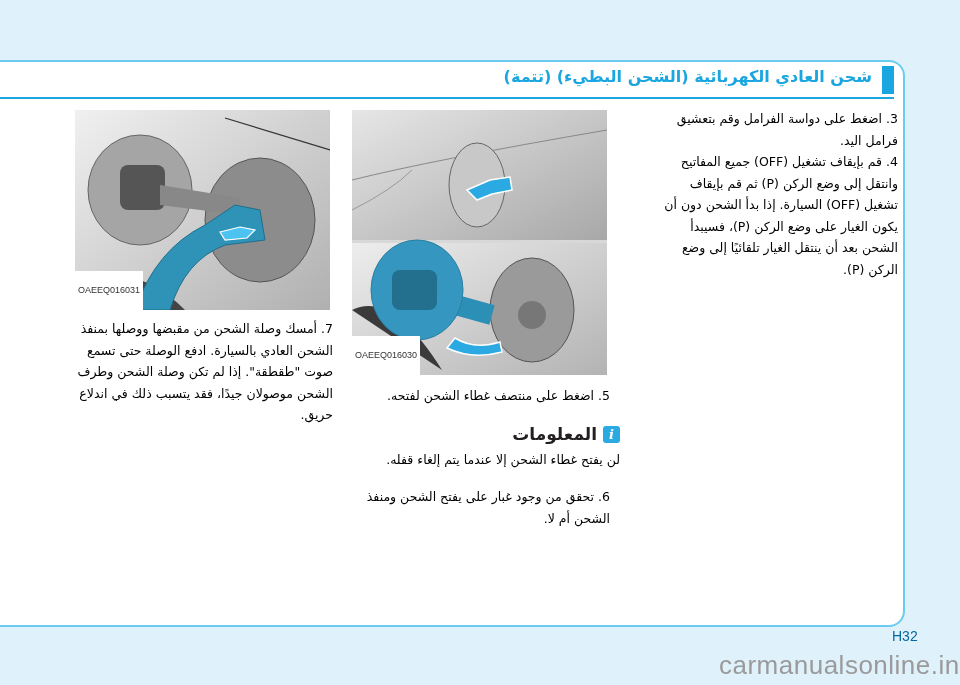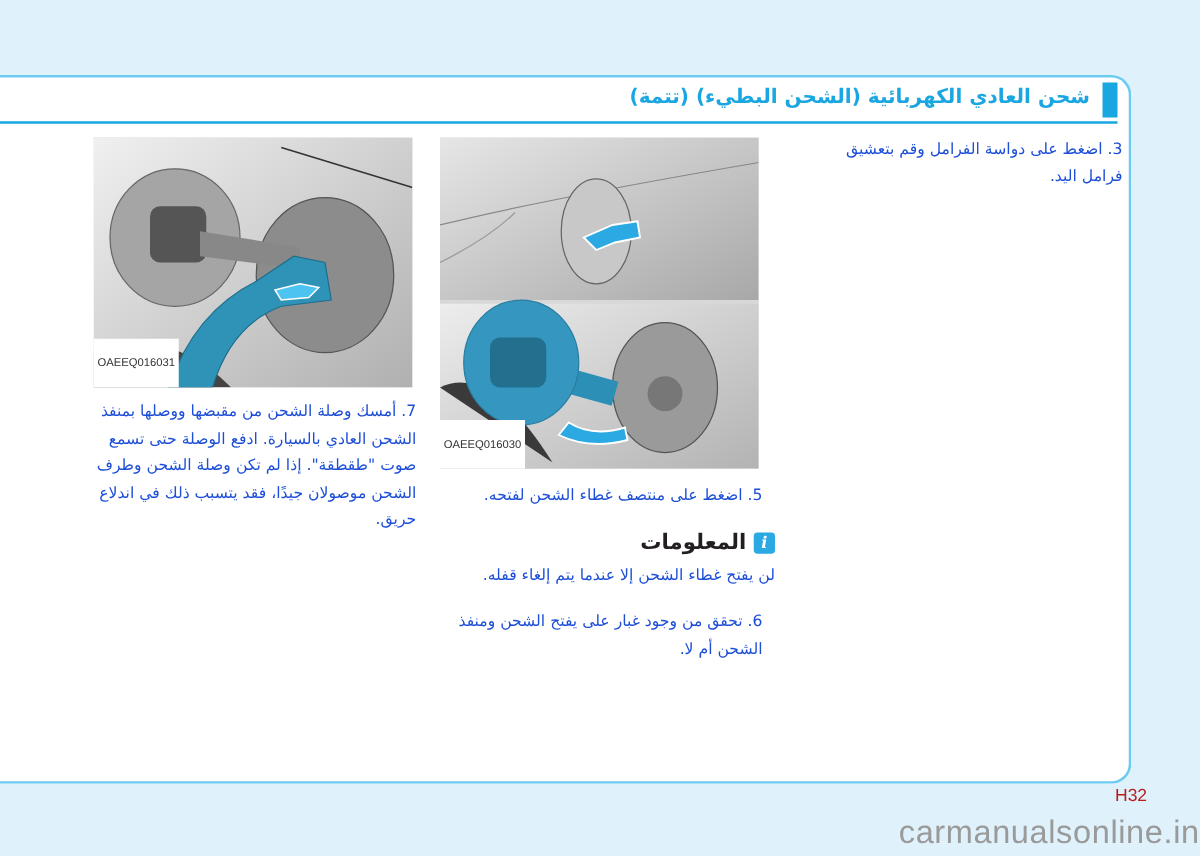--- a/index.html
+++ b/index.html
@@ -21,21 +21,21 @@
   }
   .header-title {
     position:absolute; right:22px; top:3px;
     direction:rtl; font-size:16px; font-weight:bold; color:#1aa6e0;
     white-space:nowrap; letter-spacing:-0.3px;
   }
   .header-bar {
     position:absolute; right:0; top:2px; width:12px; height:28px; background:#1aa6e0;
   }
   .col-text {
-    position:absolute; direction:rtl; text-align:right; color:#1d4ed8;
+    position:absolute; direction:rtl; text-align:right; color:#000000;
     font-size:12.5px; line-height:21.5px;
   }
   .step { display:block; }
   .step-num { display:inline; }
   .figure {
     position:absolute; overflow:hidden; background:#d8d8d8;
   }
   .fig-caption {
     position:absolute; left:0; bottom:0; background:#ffffff; color:#333;
     font-family:"Liberation Sans", sans-serif; font-size:9px; padding:14px 3px;
@@ -45,41 +45,45 @@
     position:absolute; right:340px; top:424px; direction:rtl;
     font-size:17px; font-weight:bold; color:#231f20; display:flex; align-items:center; gap:6px;
   }
   .info-icon {
     width:17px; height:17px; background:#2aa9e3; border-radius:3px; color:#fff;
     font-family:"DejaVu Serif", serif; font-style:italic; font-weight:bold;
     font-size:13px; line-height:17px; text-align:center;
   }
   .page-num {
     position:absolute; left:892px; top:628px; font-family:"Liberation Sans", sans-serif;
-    font-size:14px; color:#b91c1c;
+    font-size:14px; color:#0369a1;
   }
   .watermark {
     position:absolute; left:678px; top:650px; font-family:"Liberation Sans", sans-serif;
     font-size:26px; color:#9a9a9a; letter-spacing:0.5px;margin-left:41px;
   }
 </style>
 </head>
 <body>
 
 <div class="page"></div>
 
 <div class="header">
   <div class="header-bar"></div>
   <div class="header-title">شحن العادي الكهربائية (الشحن البطيء) (تتمة)</div>
 </div>
 
 <div class="col-text" style="right:62px; top:108px; width:245px;">
   <span class="step">
     <span class="step-num">3.</span>
     <span>اضغط على دواسة الفرامل وقم بتعشيق فرامل اليد.</span>
+  </span>
+  <span class="step">
+    <span class="step-num">4.</span>
+    <span>قم بإيقاف تشغيل (OFF) جميع المفاتيح وانتقل إلى وضع الركن (P) ثم قم بإيقاف تشغيل (OFF) السيارة. إذا بدأ الشحن دون أن يكون الغيار على وضع الركن (P)، فسيبدأ الشحن بعد أن ينتقل الغيار تلقائيًا إلى وضع الركن (P).</span>
   </span>
 </div>
 
 <div class="figure" style="left:352px; top:110px; width:255px; height:265px;text-align:center;">
   <svg width="255" height="265" viewBox="0 0 255 265">
     <defs>
       <linearGradient id="g1" x1="0" y1="0" x2="1" y2="1">
         <stop offset="0" stop-color="#e6e6e6"></stop>
           <stop offset="1" stop-color="#a8a8a8"></stop>
       </linearGradient>

